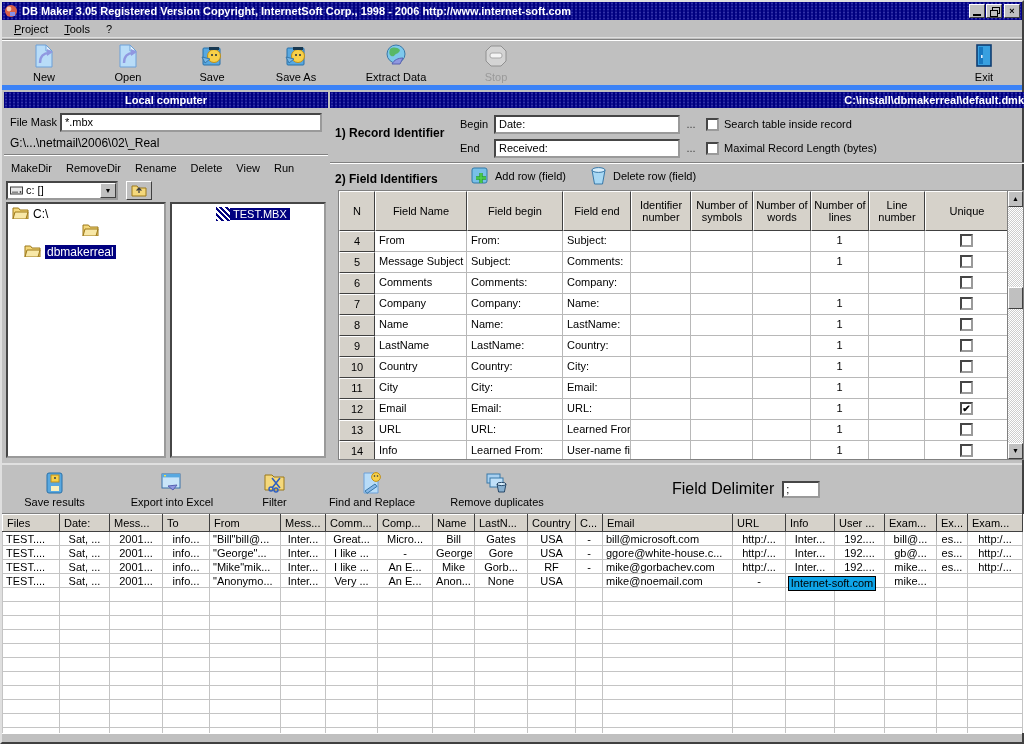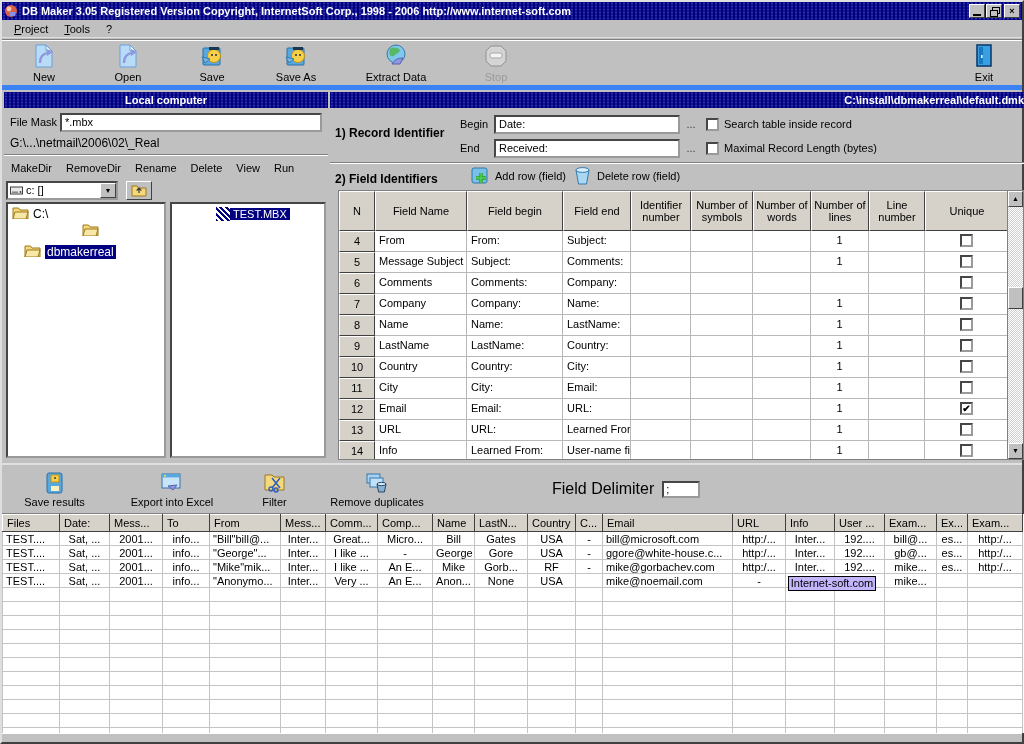--- a/index.html
+++ b/index.html
@@ -63,21 +63,21 @@
   .ri-row { position:absolute; left:130px; display:flex; align-items:center; height:20px; }
   .ri-row1 { top:6px; } .ri-row2 { top:30px; }
   .ri-lbl { width:34px; }
   .ri-input { width:186px; height:19px; font-size:11px; padding:1px 3px; }
   .ri-dots { width:22px; text-align:center; color:#404040; }
   .cb-row { display:flex; align-items:center; gap:5px; margin-left:4px; }
   .checkbox { width:13px; height:13px; background:#fff; border:2px inset #9a9a9a; font-size:10px; line-height:9px; text-align:center; font-weight:bold; }
   .sec-sep { position:absolute; left:0; top:54px; right:0; height:2px; border-top:1px solid #808080; border-bottom:1px solid #fff; }
   .fi-title { position:absolute; left:5px; top:64px; font-weight:bold; font-size:12px; }
   .fi-btn { position:absolute; top:58px; display:flex; align-items:center; gap:3px; font-size:11px; }
-  .fi-add { left:140px; } .fi-del { left:242px; }
+  .fi-add { left:140px; } .fi-del { left:258px; }
 
   
   .ft { position:absolute; left:8px; top:82px; width:686px; height:270px; background:#fff; border:1px solid #808080; display:flex; }
   .ft-cols { width:670px; overflow:hidden; }
   .ft-head { display:flex; height:40px; }
   .ft-hcell { background:#d6d2ca; border:1px solid; border-color:#fff #404040 #404040 #fff; display:flex; align-items:center; justify-content:center; text-align:center; font-size:11px; padding:1px; }
   .ft-row { display:flex; height:21px; }
   .ft-cell { border-right:1px solid #b8b8b8; border-bottom:1px solid #b8b8b8; font-size:11px; padding:3px 4px 0 4px; white-space:nowrap; overflow:hidden; background:#fff; }
   .ft-ncell { background:#d6d2ca; border:1px solid; border-color:#fff #404040 #404040 #fff; text-align:center; padding:3px 0 0 0; }
   .ft-ck { display:flex; align-items:flex-start; justify-content:center; padding-top:3px; }
@@ -93,21 +93,21 @@
   .btn2 { display:flex; flex-direction:column; align-items:center; justify-content:center; font-size:11px; gap:1px; height:46px; }
   .fd-wrap { display:flex; align-items:center; gap:8px; margin-left:110px; }
   .fd-input { width:38px; height:17px; font-size:11px; padding:0 2px; }
 
   
   .results { position:absolute; left:0; top:512px; width:1024px; bottom:9px; background:#fff; overflow:hidden; }
   table.rt { border-collapse:collapse; table-layout:fixed; width:1021px; }
   table.rt th { background:#d6d2ca; border:1px solid; border-color:#fff #404040 #404040 #fff; font-weight:normal; font-size:11px; height:17px; text-align:left; padding:0 4px; white-space:nowrap; overflow:hidden; }
   table.rt td { border:1px solid #c4c4c4; font-size:11px; height:14px; padding:0 3px; white-space:nowrap; overflow:hidden; text-align:center; }
   table.rt td.al { text-align:left; }
-  .tooltip { position:absolute; left:786px; top:62px; width:88px; height:15px; background:#c4b5fd; border:1px solid #000; font-size:11px; line-height:13px; text-align:center; white-space:nowrap; overflow:hidden; }
+  .tooltip { position:absolute; left:786px; top:62px; width:88px; height:15px; background:#0ea5e9; border:1px solid #000; font-size:11px; line-height:13px; text-align:center; white-space:nowrap; overflow:hidden; }
 
   .bottom-strip { position:absolute; left:0; bottom:0; right:0; height:9px; background:#c0c0c0; border-top:1px solid #fff; }
 </style>
 </head>
 <body>
 
 <div class="window">
 
   <div class="titlebar navybar">
     <svg width="14" height="14" viewBox="0 0 14 14">
@@ -507,20 +507,30 @@
     </div>
     <div class="btn2" style="width:75px">
       <svg width="26" height="24" viewBox="0 0 26 24">
           <path d="M3 4h7l2 2h10v13H3z" fill="#f4d87c" stroke="#9c7818"></path>
           <path d="M10 7l8 10M18 7l-8 10" stroke="#3060c0" stroke-width="1.6"></path>
           <circle cx="9" cy="18" r="2" fill="none" stroke="#3060c0" stroke-width="1.4"></circle>
           <circle cx="14" cy="19" r="2" fill="none" stroke="#3060c0" stroke-width="1.4"></circle>
         </svg>
       <span>Filter</span>
     </div>
+    <div class="btn2" style="width:120px">
+      <svg width="26" height="24" viewBox="0 0 26 24">
+          <path d="M5 2h10l4 4v16H5z" fill="#b8dcf8" stroke="#6ca0d8"></path>
+          <circle cx="17" cy="6" r="4.4" fill="#f8d048" stroke="#c09018"></circle>
+          <circle cx="15.5" cy="5" r="0.8" fill="#203040"></circle>
+          <circle cx="18.5" cy="5" r="0.8" fill="#203040"></circle>
+          <path d="M6 20l10-7 2 2.4-10 7z" fill="#88b8e8" stroke="#3878a8"></path>
+        </svg>
+      <span>Find and Replace</span>
+    </div>
     <div class="btn2" style="width:130px">
       <svg width="26" height="24" viewBox="0 0 26 24">
           <rect x="3" y="3" width="13" height="9" fill="#a8d0f0" stroke="#3878a8"></rect>
           <rect x="6" y="7" width="13" height="9" fill="#c0e0f8" stroke="#3878a8"></rect>
           <path d="M13 13l1.6 8h5.8l1.6-8z" fill="#88b0d0" stroke="#284868"></path>
           <ellipse cx="17.5" cy="13" rx="4.5" ry="1.6" fill="#d8eefc" stroke="#284868"></ellipse>
         </svg>
       <span>Remove duplicates</span>
     </div>
     <div class="fd-wrap">

